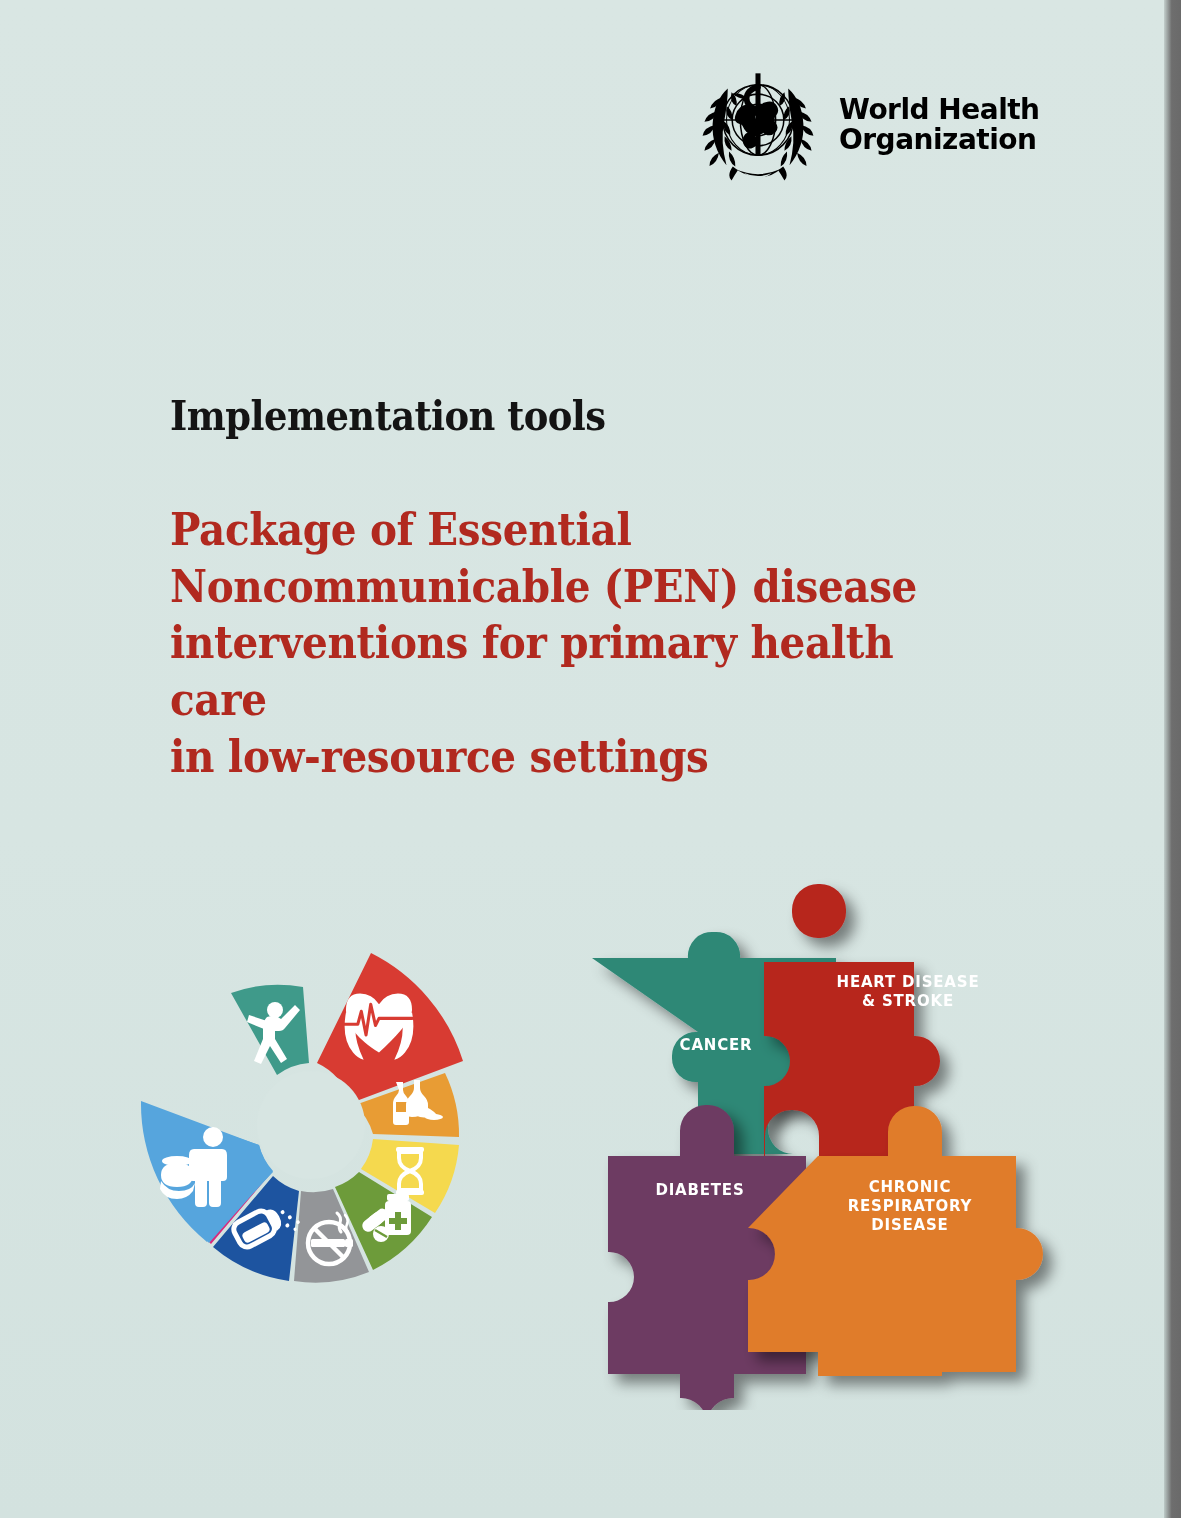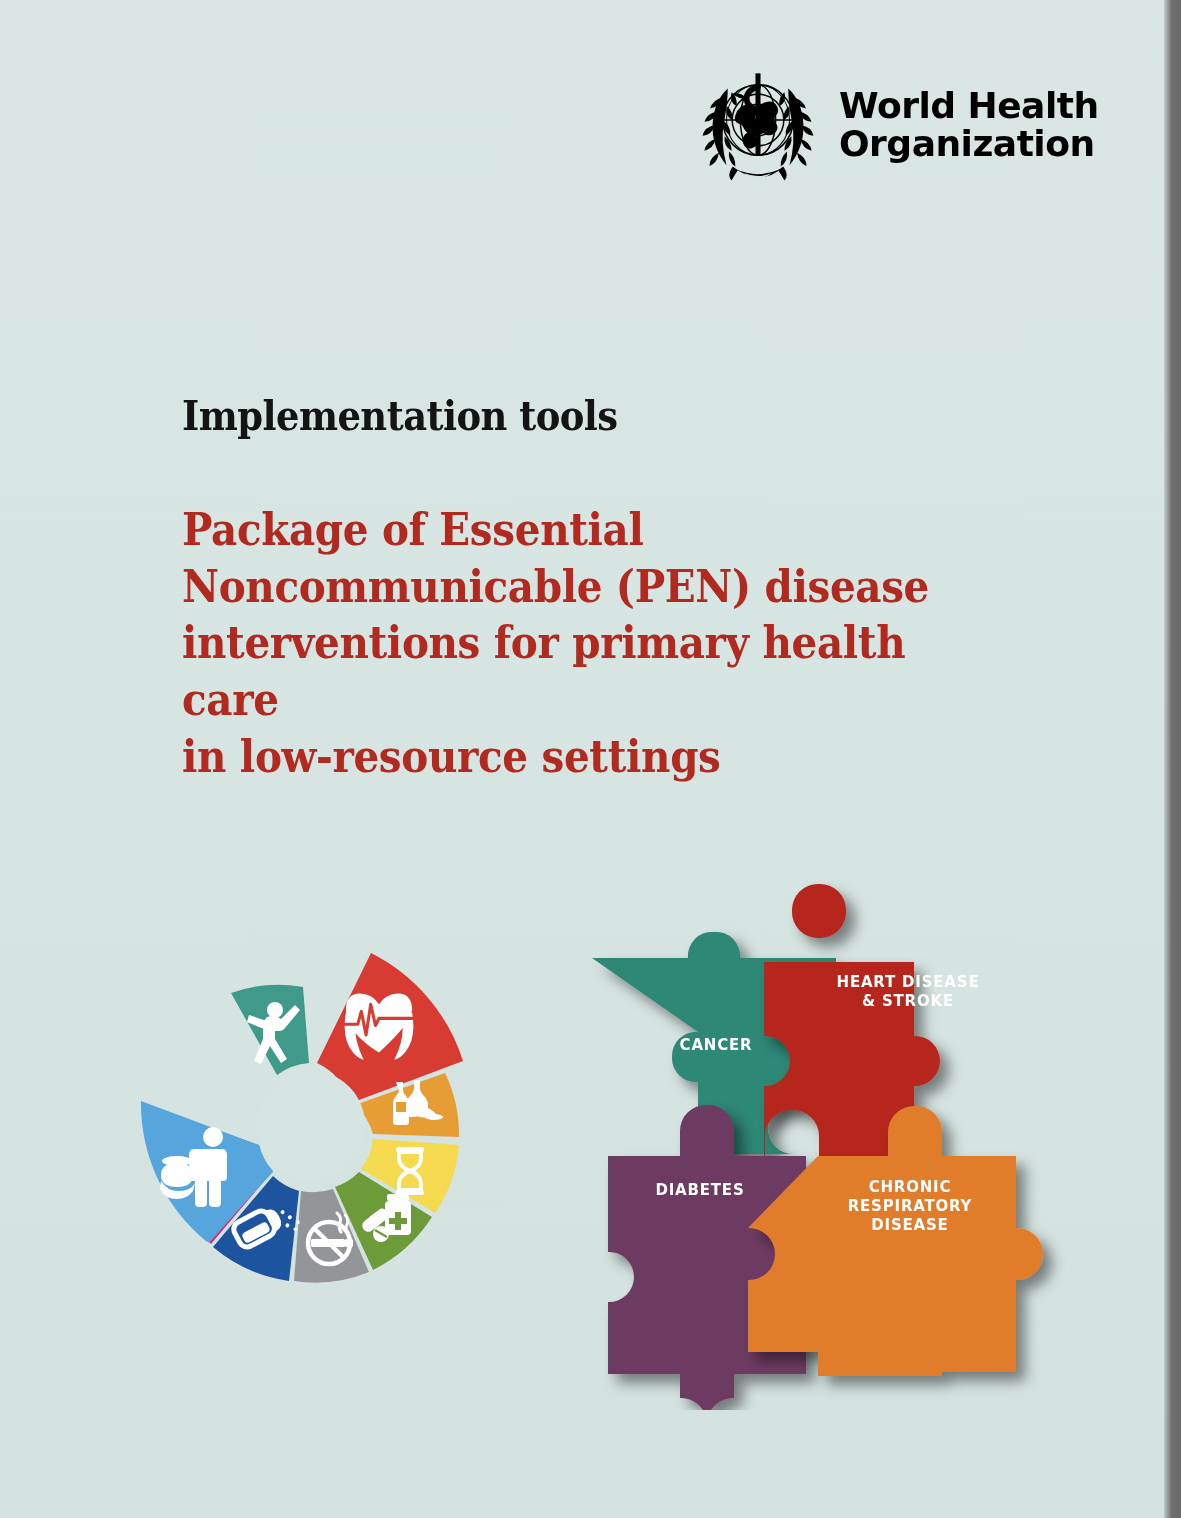--- a/index.html
+++ b/index.html
@@ -21,29 +21,29 @@
 
   
   .who-logo{
     position:absolute;left:695px;top:62px;
     display:flex;align-items:center;gap:18px;
   }
   .who-emblem{width:126px;height:126px;flex:0 0 126px;}
   .who-wordmark{
     font-family:"DejaVu Sans", sans-serif;
     font-weight:bold;
-    font-size:36px;
+    font-size:28px;
     line-height:1.06;
     color:#000;
     letter-spacing:-0.5px;
     white-space:pre-line;
   }
 
   
-  .title-block{position:absolute;left:182px;top:392px;width:900px;}
+  .title-block{position:absolute;left:170px;top:392px;width:900px;}
   .kicker{
     font-family:"DejaVu Serif", serif;
     font-weight:bold;
     font-size:41px;
     color:#141414;
     letter-spacing:-0.6px;
     margin:0 0 62px 0;
     transform:scaleX(0.90);
     transform-origin:left center;
   }

